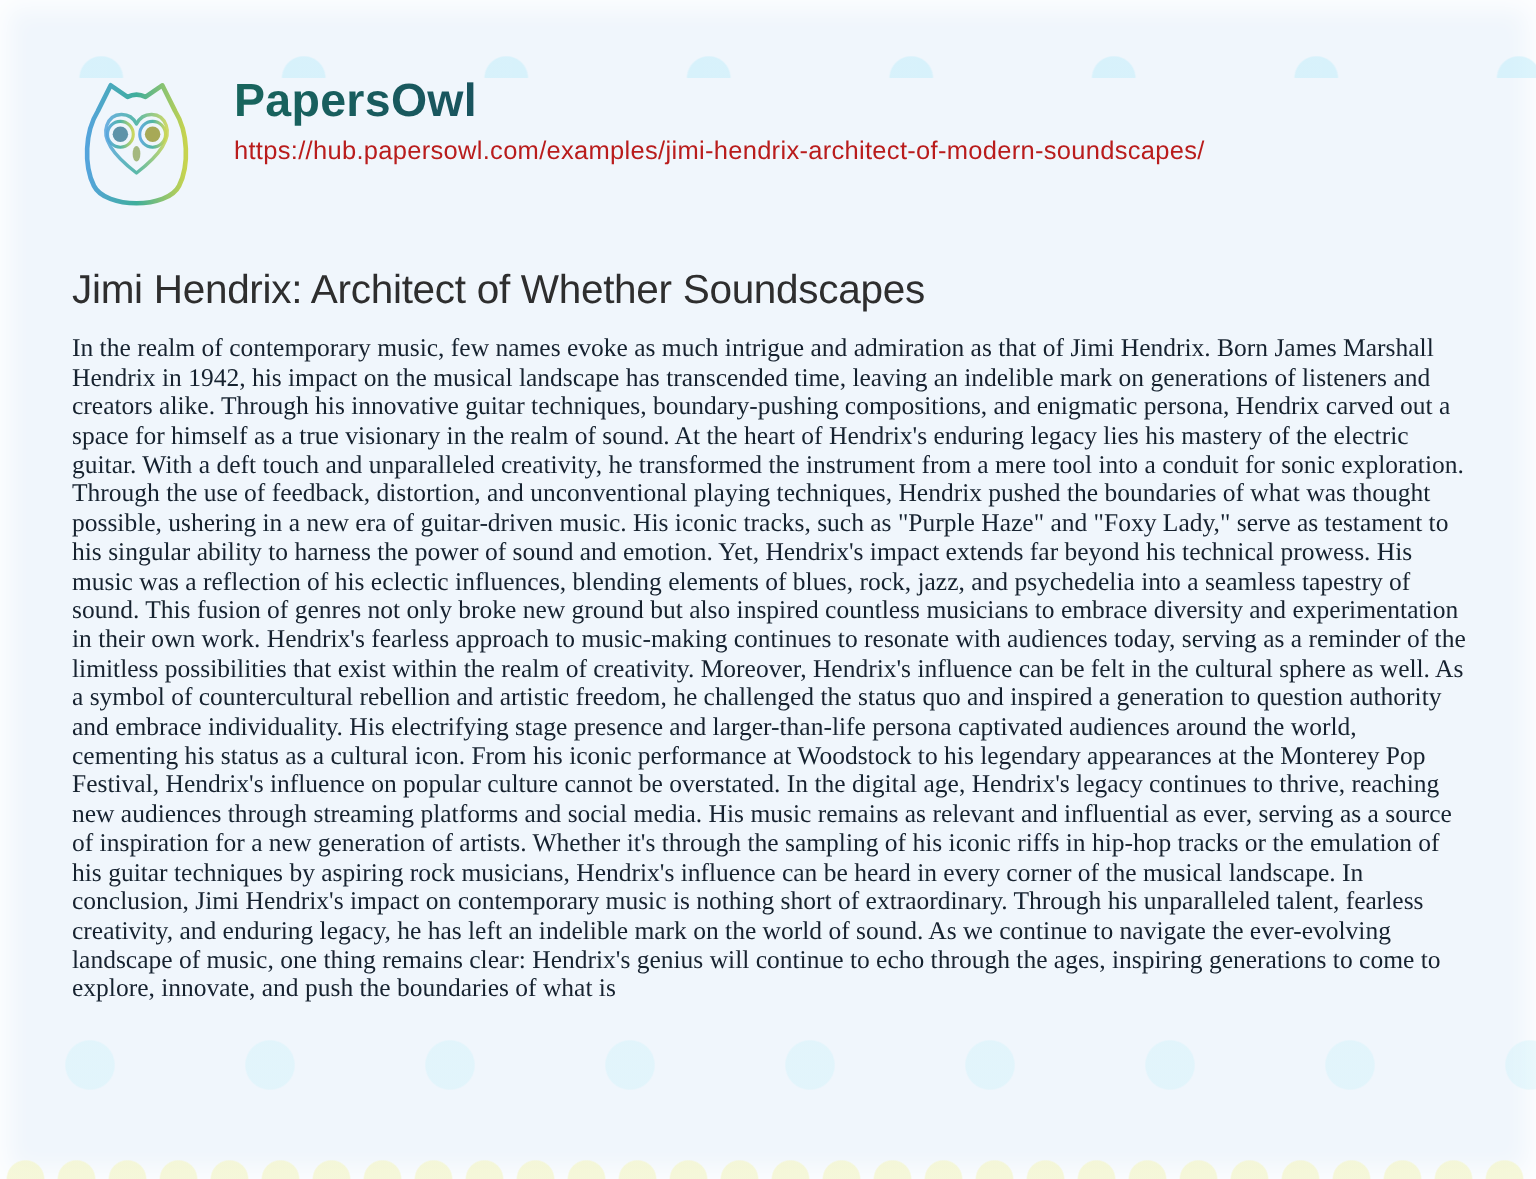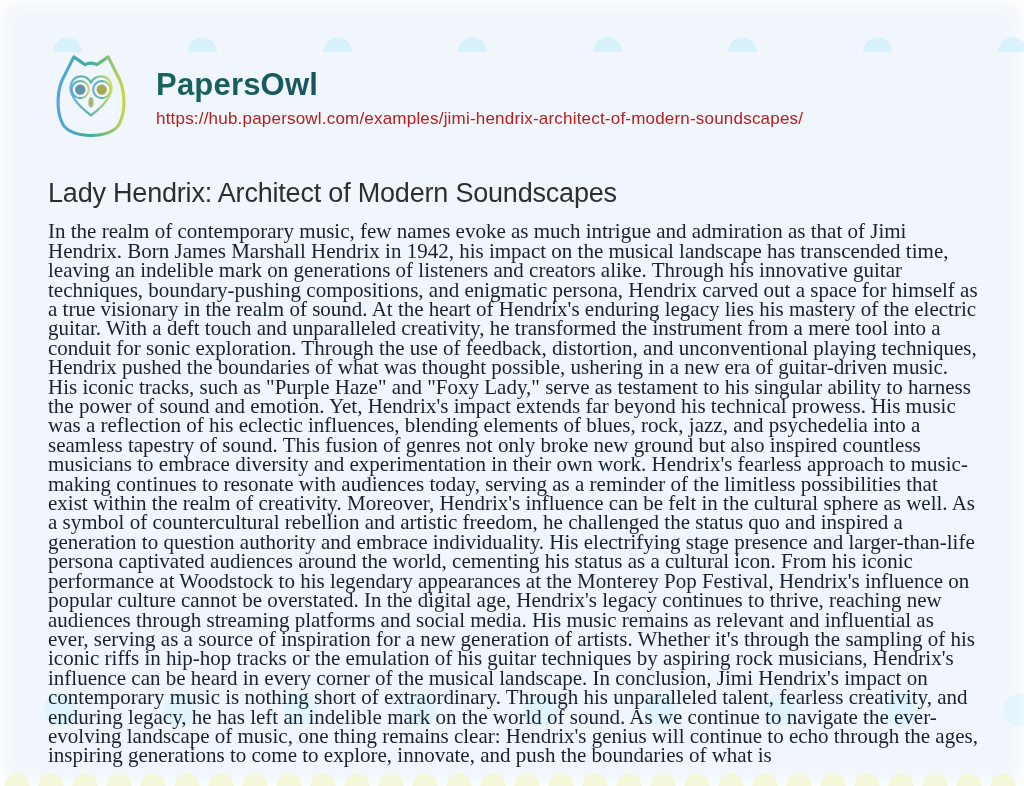--- a/index.html
+++ b/index.html
@@ -42,21 +42,21 @@
     background-size: 34px 14px;
   }
 
   .content {
     position: relative;
     padding: 50px 48px 0 48px;
   }
 
   .header {
     display: flex;
-    align-items: center;
+    align-items: flex-start;
     gap: 22px;
   }
   .logo-box {
     width: 86px;
     height: 98px;
     flex: 0 0 auto;
   }
   .header-text {
     display: flex;
     flex-direction: column;
@@ -86,21 +86,21 @@
     font-weight: 400;
     letter-spacing: -0.2px;
     color: #2e2e2e;
     line-height: 1.2;
   }
 
   .essay-body {
     margin: 0;
     width: 930px;
     font-family: "Liberation Serif", serif;
-    font-size: 21px;
+    font-size: 17px;
     line-height: 19.4px;
     color: #16222f;
     text-align: left;
   }
 </style>
 </head>
 <body>
 
 <div class="deco-strip deco-top"></div>
 <div class="deco-strip deco-mid"></div>
@@ -131,17 +131,17 @@
 
         <ellipse cx="50" cy="61" rx="3" ry="6" fill="#96ad68" opacity="0.85"></ellipse>
       </svg>
     </div>
     <div class="header-text">
       <div class="brand">PapersOwl</div>
       <a class="source-url" href="#">https://hub.papersowl.com/examples/jimi-hendrix-architect-of-modern-soundscapes/</a>
     </div>
   </div>
 
-  <h1 class="page-title">Lady Hendrix: Architect of Modern Soundscapes</h1>
+  <h1 class="page-title">Jimi Hendrix: Architect of Whether Soundscapes</h1>
 
   <p class="essay-body">In the realm of contemporary music, few names evoke as much intrigue and admiration as that of Jimi Hendrix. Born James Marshall Hendrix in 1942, his impact on the musical landscape has transcended time, leaving an indelible mark on generations of listeners and creators alike. Through his innovative guitar techniques, boundary-pushing compositions, and enigmatic persona, Hendrix carved out a space for himself as a true visionary in the realm of sound. At the heart of Hendrix's enduring legacy lies his mastery of the electric guitar. With a deft touch and unparalleled creativity, he transformed the instrument from a mere tool into a conduit for sonic exploration. Through the use of feedback, distortion, and unconventional playing techniques, Hendrix pushed the boundaries of what was thought possible, ushering in a new era of guitar-driven music. His iconic tracks, such as "Purple Haze" and "Foxy Lady," serve as testament to his singular ability to harness the power of sound and emotion. Yet, Hendrix's impact extends far beyond his technical prowess. His music was a reflection of his eclectic influences, blending elements of blues, rock, jazz, and psychedelia into a seamless tapestry of sound. This fusion of genres not only broke new ground but also inspired countless musicians to embrace diversity and experimentation in their own work. Hendrix's fearless approach to music-making continues to resonate with audiences today, serving as a reminder of the limitless possibilities that exist within the realm of creativity. Moreover, Hendrix's influence can be felt in the cultural sphere as well. As a symbol of countercultural rebellion and artistic freedom, he challenged the status quo and inspired a generation to question authority and embrace individuality. His electrifying stage presence and larger-than-life persona captivated audiences around the world, cementing his status as a cultural icon. From his iconic performance at Woodstock to his legendary appearances at the Monterey Pop Festival, Hendrix's influence on popular culture cannot be overstated. In the digital age, Hendrix's legacy continues to thrive, reaching new audiences through streaming platforms and social media. His music remains as relevant and influential as ever, serving as a source of inspiration for a new generation of artists. Whether it's through the sampling of his iconic riffs in hip-hop tracks or the emulation of his guitar techniques by aspiring rock musicians, Hendrix's influence can be heard in every corner of the musical landscape. In conclusion, Jimi Hendrix's impact on contemporary music is nothing short of extraordinary. Through his unparalleled talent, fearless creativity, and enduring legacy, he has left an indelible mark on the world of sound. As we continue to navigate the ever-evolving landscape of music, one thing remains clear: Hendrix's genius will continue to echo through the ages, inspiring generations to come to explore, innovate, and push the boundaries of what is</p>
 
 </div>
 
 </body></html>

